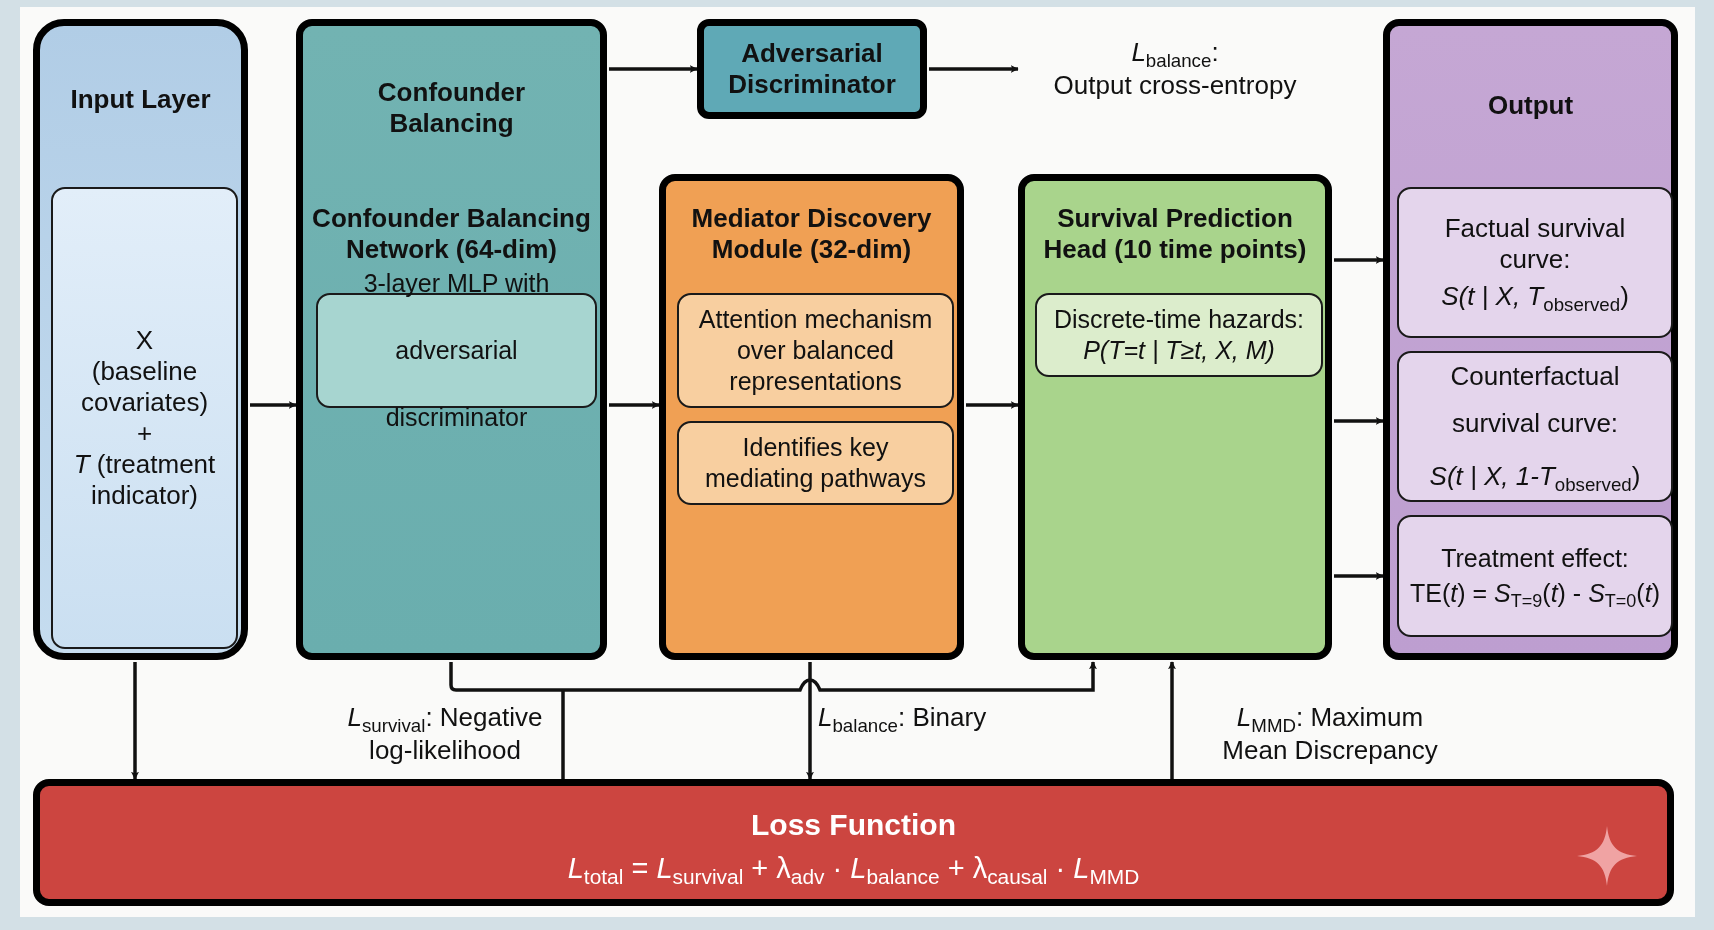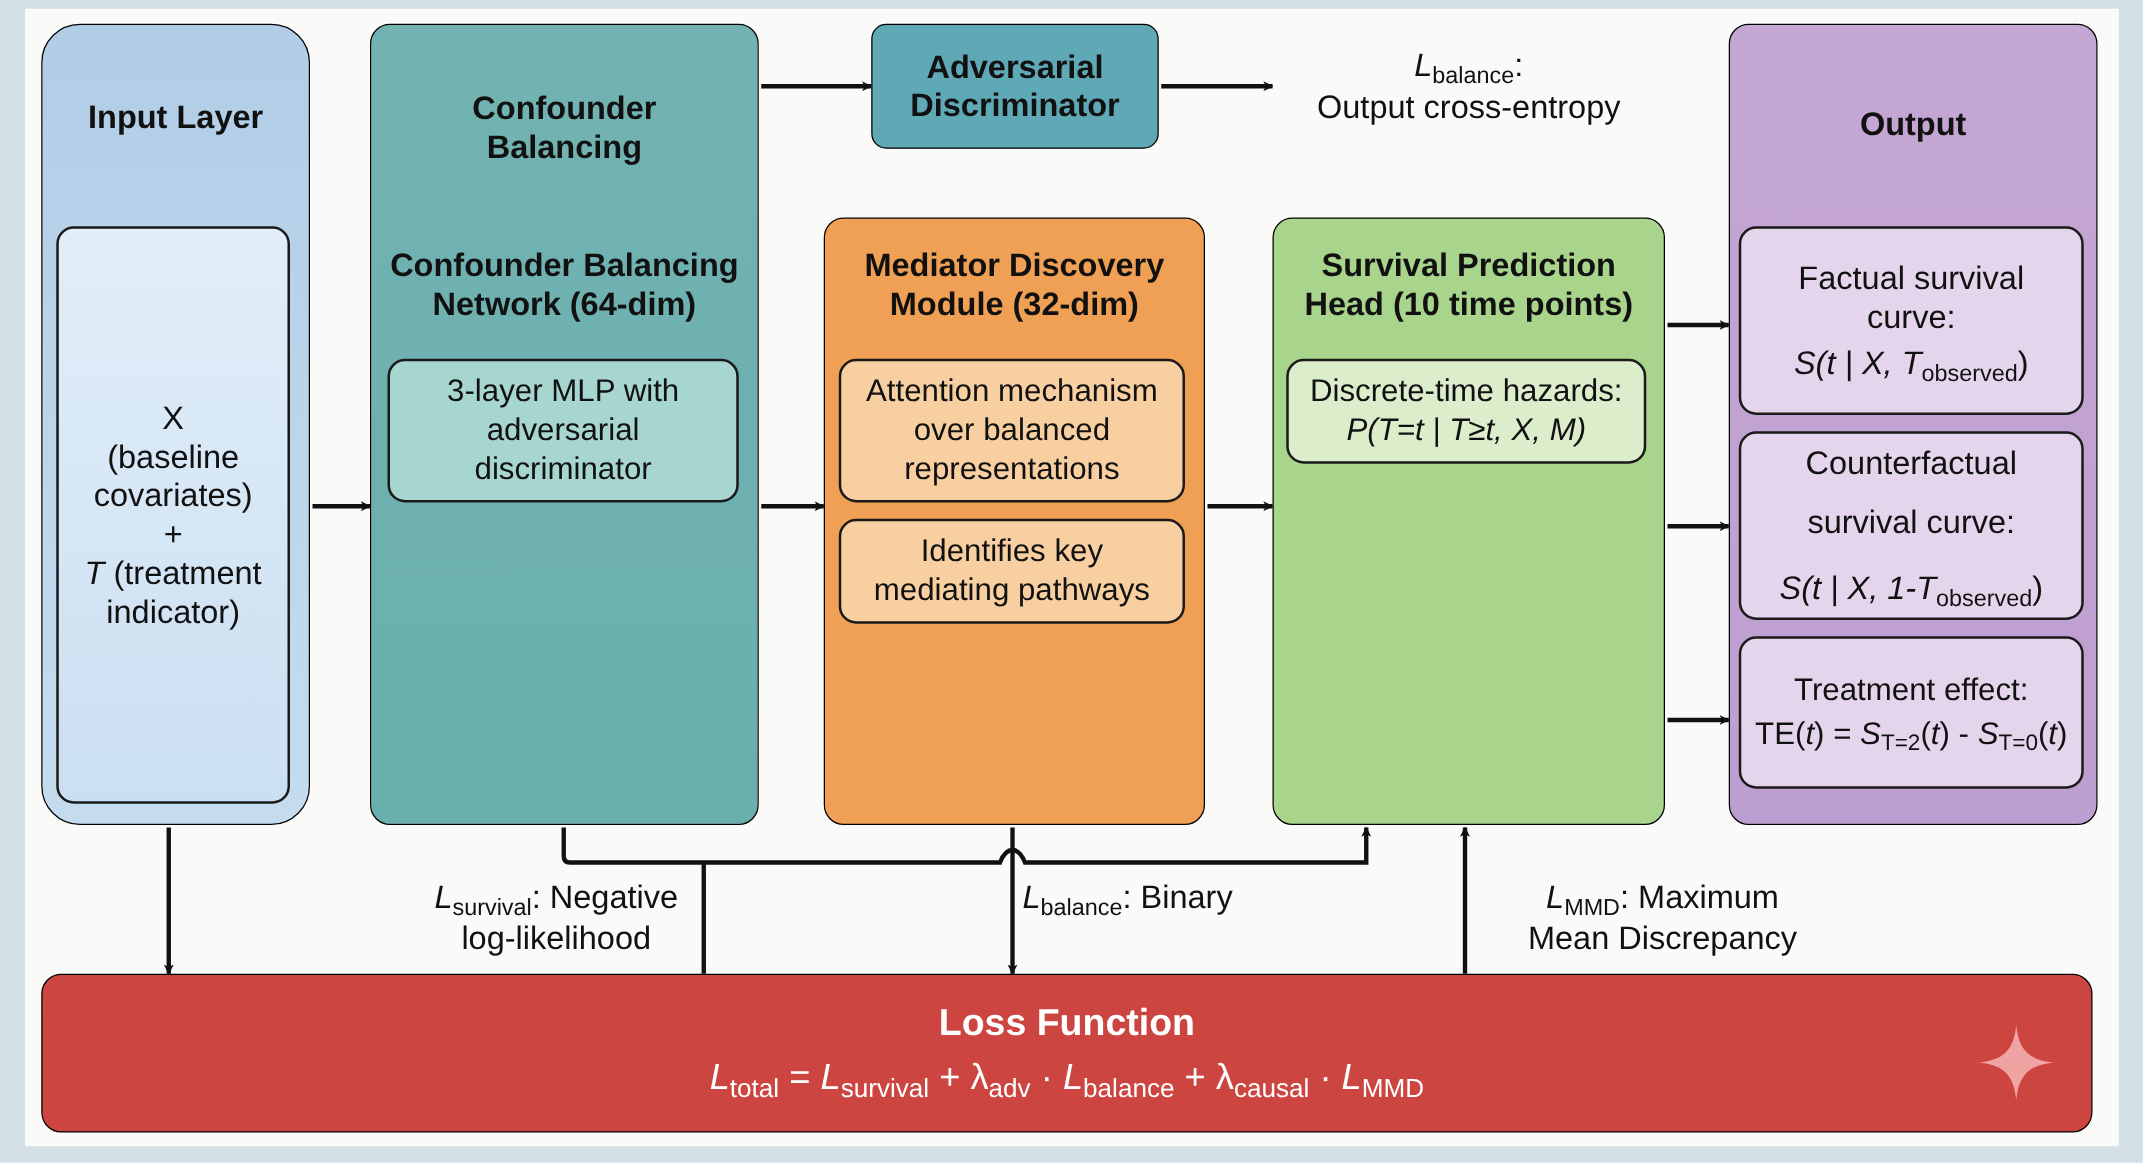--- a/index.html
+++ b/index.html
@@ -1,31 +1,31 @@
 <!DOCTYPE html>
 <html><head>
 <meta charset="utf-8">
 <style>
   * { box-sizing: border-box; margin: 0; padding: 0; }
   html, body { width: 1714px; height: 930px; background: #d3e0e6; overflow: hidden; }
   body { font-family: "Liberation Sans", sans-serif; color: #111; position: relative; }
   #canvas { position: absolute; left: 20px; top: 7px; width: 1675px; height: 910px; background: #fafaf9; }
-  .box { position: absolute; border: 1px solid #000000; border-radius: 16px; }
+  .box { position: absolute; border: 7px solid #000000; border-radius: 16px; }
   .inner { position: absolute; border: 2px solid #1a1a1a; border-radius: 14px; display: flex; flex-direction: column; align-items: center; justify-content: center; text-align: center; font-size: 25px; line-height: 31px; padding: 0 13px; }
   .title { position: absolute; left: 0; right: 0; text-align: center; font-weight: bold; font-size: 26px; line-height: 31px; }
   .i { font-style: italic; }
   sub { font-size: 0.72em; vertical-align: -0.3em; line-height: 0; }
   .lbl { position: absolute; font-size: 26px; line-height: 33px; text-align: center; white-space: nowrap; }
   svg#wires { position: absolute; left: 0; top: 0; width: 1714px; height: 930px; pointer-events: none; }
 
   #input-layer { left: 33px; top: 19px; width: 215px; height: 641px; background: linear-gradient(#b1cde6, #c5dcef); border-radius: 31px; }
   #input-inner { left: 11px; top: 161px; width: 187px; height: 462px; background: linear-gradient(#e2eef9, #cadff1); font-size: 26px; }
 
   #cb { left: 296px; top: 19px; width: 311px; height: 641px; background: linear-gradient(#72b3b2, #6aaeae); }
-  .cb-inner { background: #a7d5d0; left: 13px; width: 281px; }
+  .cb-inner { background: #a7d5d0; left: 13px; width: 281px; gap: 36px; }
 
   #adv { left: 697px; top: 19px; width: 230px; height: 100px; background: #5fa9b6; display: flex; align-items: center; justify-content: center; text-align: center; font-weight: bold; font-size: 26px; line-height: 31px; border-radius: 12px; }
 
   #med { left: 659px; top: 174px; width: 305px; height: 486px; background: #f0a054; }
   .med-inner { background: #f8cfa0; left: 11px; width: 277px; }
 
   #surv { left: 1018px; top: 174px; width: 314px; height: 486px; background: #a9d48c; }
   .surv-inner { background: #dcedcc; left: 10px; width: 288px; }
 
   #out { left: 1383px; top: 19px; width: 295px; height: 641px; background: linear-gradient(#c5a7d4, #bd9ed0); }
@@ -107,21 +107,21 @@
     <div>curve:</div>
     <div style="margin-top:6px;"><span class="i">S(t | X, T</span><sub>observed</sub><span>)</span></div>
   </div>
   <div class="inner out-inner" style="top:325px;height:151px;gap:16px;">
     <div>Counterfactual</div>
     <div>survival curve:</div>
     <div style="margin-top:6px;"><span class="i">S(t | X, 1-T</span><sub>observed</sub><span>)</span></div>
   </div>
   <div class="inner out-inner" style="top:489px;height:122px;font-size:25px;">
     <div>Treatment effect:</div>
-    <div style="margin-top:4px;white-space:nowrap;"><span>TE(</span><span class="i">t</span><span>) = </span><span class="i">S</span><sub>T=2</sub><span>(</span><span class="i">t</span><span>) - </span><span class="i">S</span><sub>T=0</sub><span>(</span><span class="i">t</span><span>)</span></div>
+    <div style="margin-top:4px;white-space:nowrap;"><span>TE(</span><span class="i">t</span><span>) = </span><span class="i">S</span><sub>T=9</sub><span>(</span><span class="i">t</span><span>) - </span><span class="i">S</span><sub>T=0</sub><span>(</span><span class="i">t</span><span>)</span></div>
   </div>
 </div>
 
 <div class="lbl" style="left:320px;top:701px;width:250px;text-align:center;">
   <div><span class="i">L</span><sub>survival</sub><span>: Negative</span></div>
   <div>log-likelihood</div>
 </div>
 <div class="lbl" style="left:818px;top:701px;width:200px;text-align:left;">
   <div><span class="i">L</span><sub>balance</sub><span>: Binary</span></div>
 </div>

